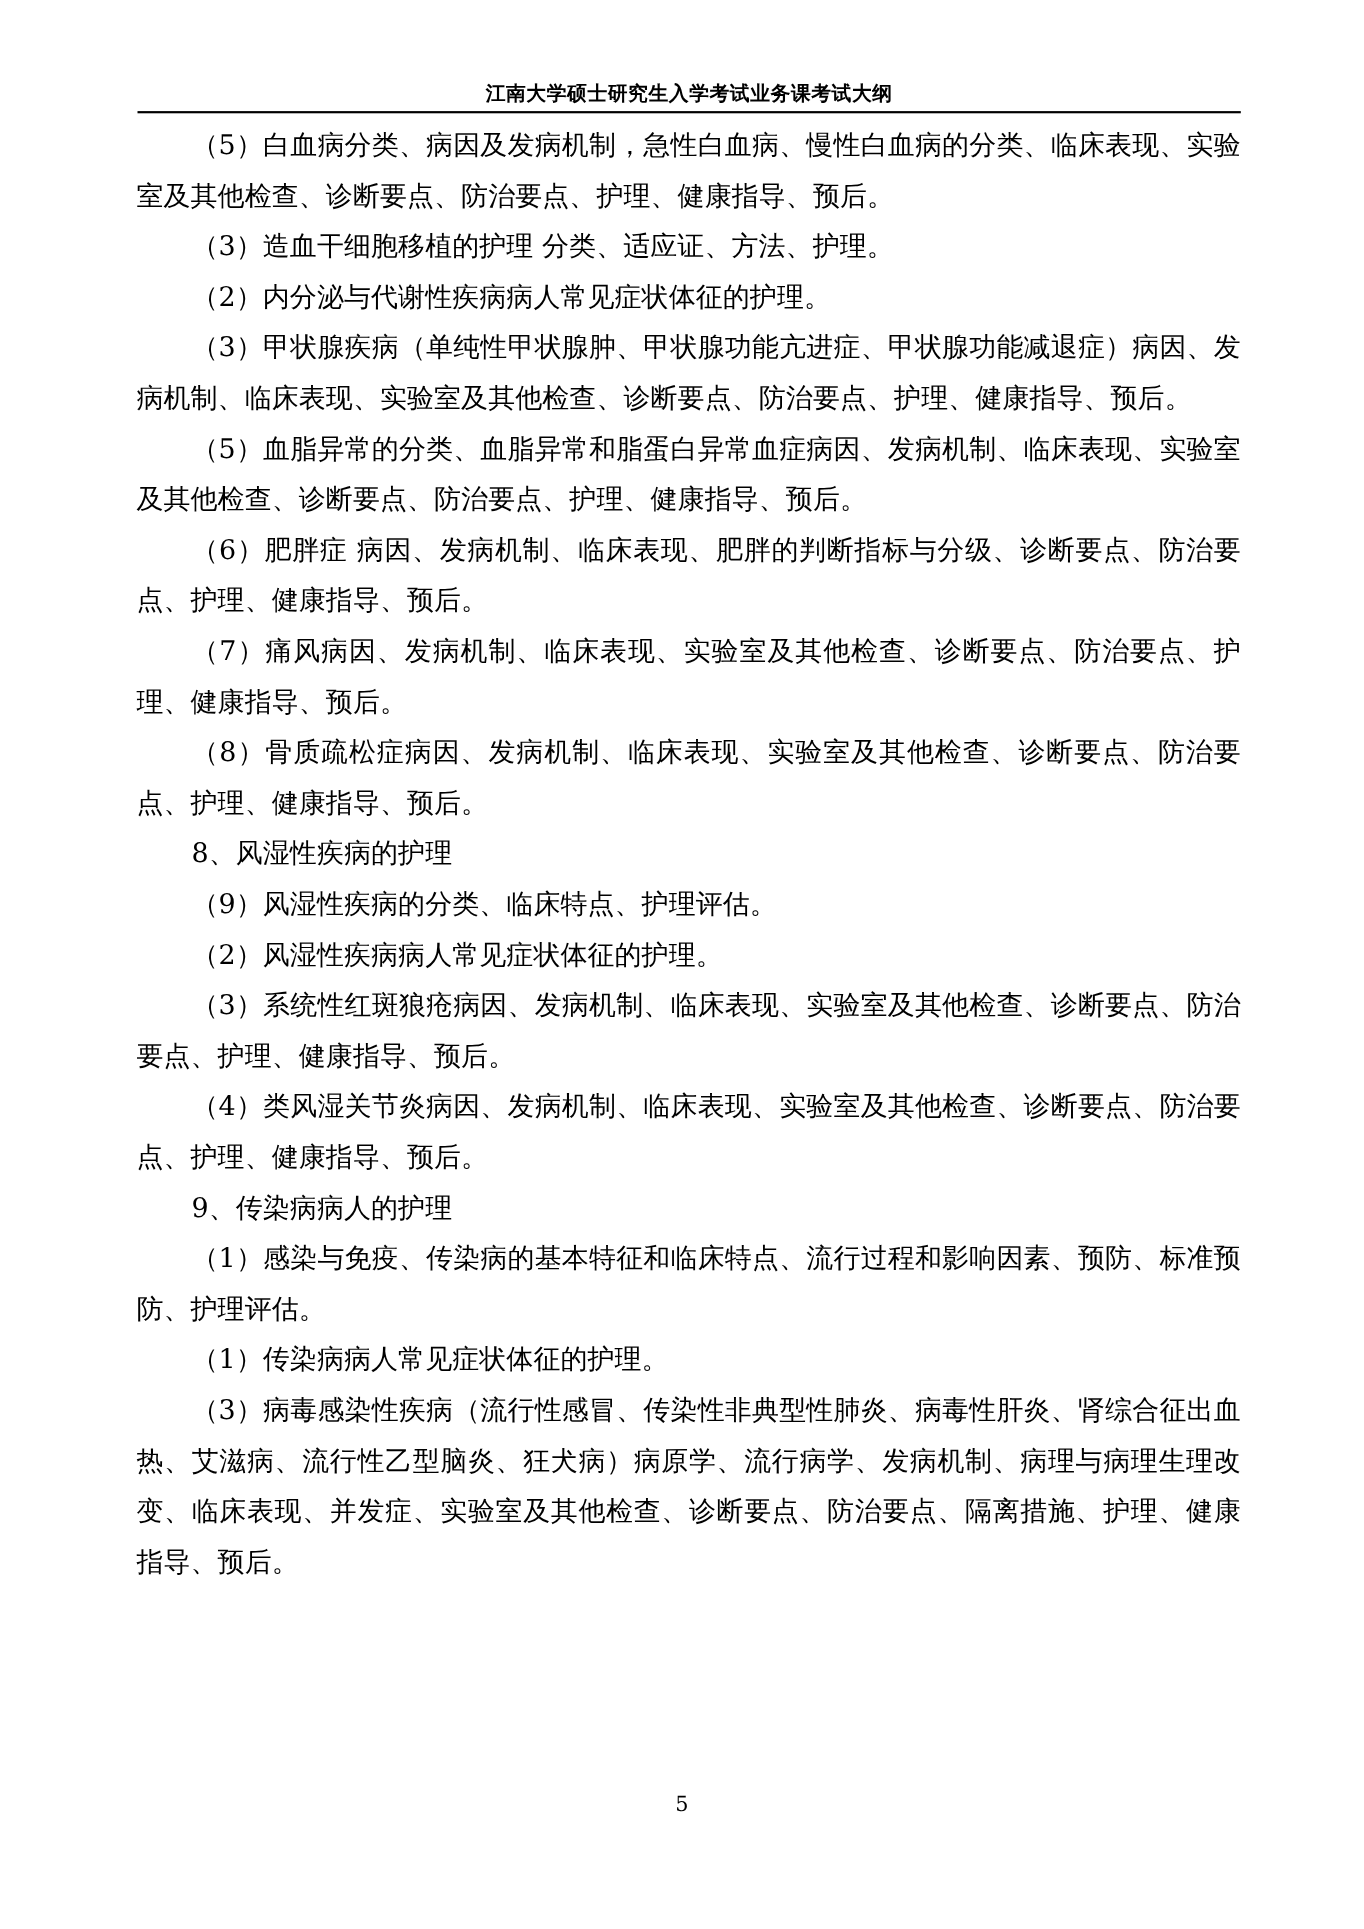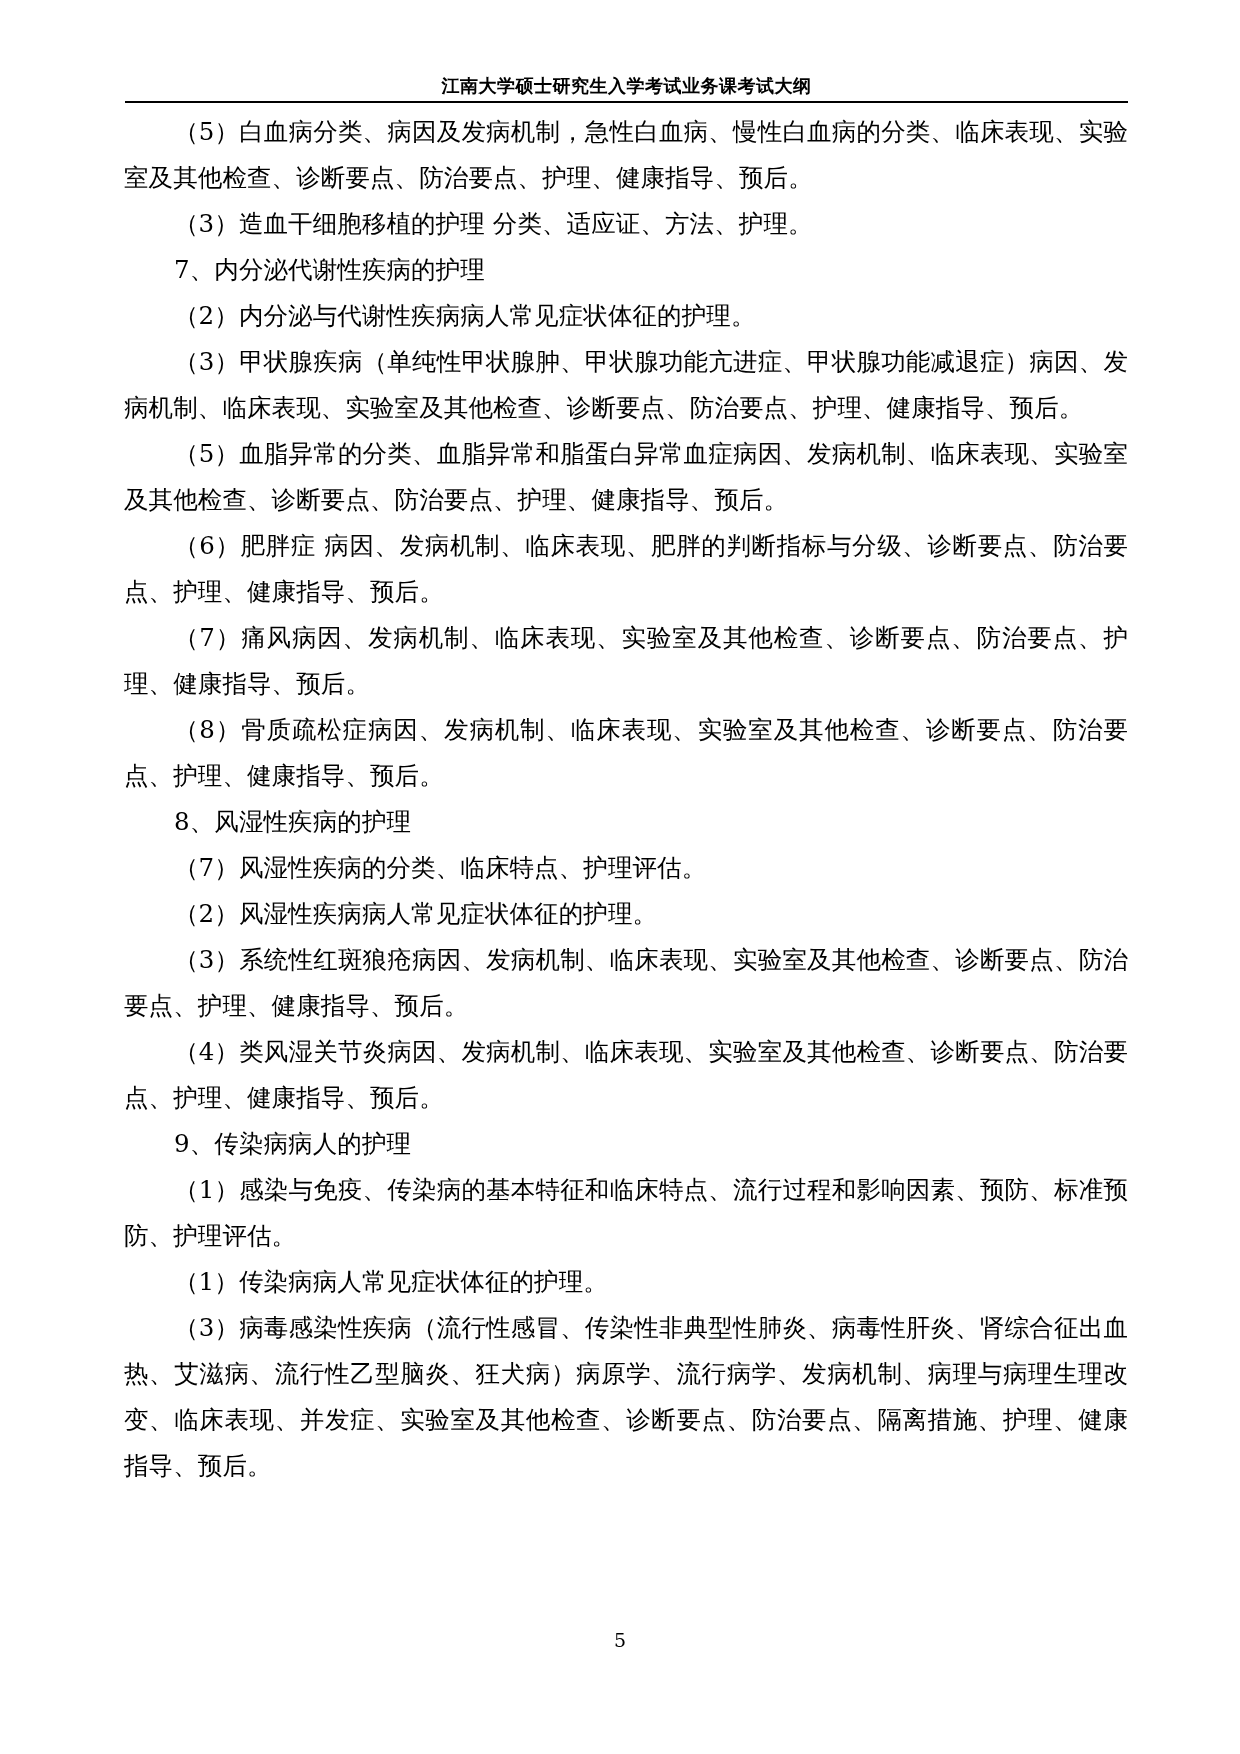--- a/index.html
+++ b/index.html
@@ -90,29 +90,28 @@
 <div class="page">
 
   <div class="header-zone">
     <div class="header-title">江南大学硕士研究生入学考试业务课考试大纲</div>
     <div class="header-rule"></div>
   </div>
 
   <div class="body-zone">
     <p class="para">（5）白血病分类、病因及发病机制，急性白血病、慢性白血病的分类、临床表现、实验室及其他检查、诊断要点、防治要点、护理、健康指导、预后。</p>
     <p class="para">（3）造血干细胞移植的护理 分类、适应证、方法、护理。</p>
-    <p class="para">7、内分泌代谢性疾病的护理</p>
     <p class="para">（2）内分泌与代谢性疾病病人常见症状体征的护理。</p>
     <p class="para">（3）甲状腺疾病（单纯性甲状腺肿、甲状腺功能亢进症、甲状腺功能减退症）病因、发病机制、临床表现、实验室及其他检查、诊断要点、防治要点、护理、健康指导、预后。</p>
     <p class="para">（5）血脂异常的分类、血脂异常和脂蛋白异常血症病因、发病机制、临床表现、实验室及其他检查、诊断要点、防治要点、护理、健康指导、预后。</p>
     <p class="para">（6）肥胖症 病因、发病机制、临床表现、肥胖的判断指标与分级、诊断要点、防治要点、护理、健康指导、预后。</p>
     <p class="para">（7）痛风病因、发病机制、临床表现、实验室及其他检查、诊断要点、防治要点、护理、健康指导、预后。</p>
     <p class="para">（8）骨质疏松症病因、发病机制、临床表现、实验室及其他检查、诊断要点、防治要点、护理、健康指导、预后。</p>
     <p class="para">8、风湿性疾病的护理</p>
-    <p class="para">（7）风湿性疾病的分类、临床特点、护理评估。</p>
+    <p class="para">（9）风湿性疾病的分类、临床特点、护理评估。</p>
     <p class="para">（2）风湿性疾病病人常见症状体征的护理。</p>
     <p class="para">（3）系统性红斑狼疮病因、发病机制、临床表现、实验室及其他检查、诊断要点、防治要点、护理、健康指导、预后。</p>
     <p class="para">（4）类风湿关节炎病因、发病机制、临床表现、实验室及其他检查、诊断要点、防治要点、护理、健康指导、预后。</p>
     <p class="para">9、传染病病人的护理</p>
     <p class="para">（1）感染与免疫、传染病的基本特征和临床特点、流行过程和影响因素、预防、标准预防、护理评估。</p>
     <p class="para">（1）传染病病人常见症状体征的护理。</p>
     <p class="para">（3）病毒感染性疾病（流行性感冒、传染性非典型性肺炎、病毒性肝炎、肾综合征出血热、艾滋病、流行性乙型脑炎、狂犬病）病原学、流行病学、发病机制、病理与病理生理改变、临床表现、并发症、实验室及其他检查、诊断要点、防治要点、隔离措施、护理、健康指导、预后。</p>
   </div>
 
   <div class="footer-zone">

